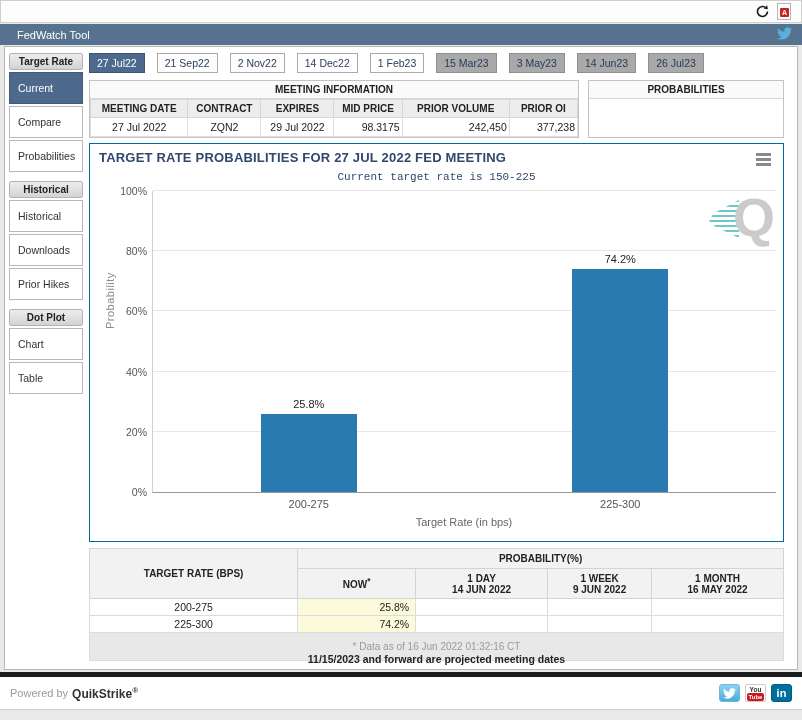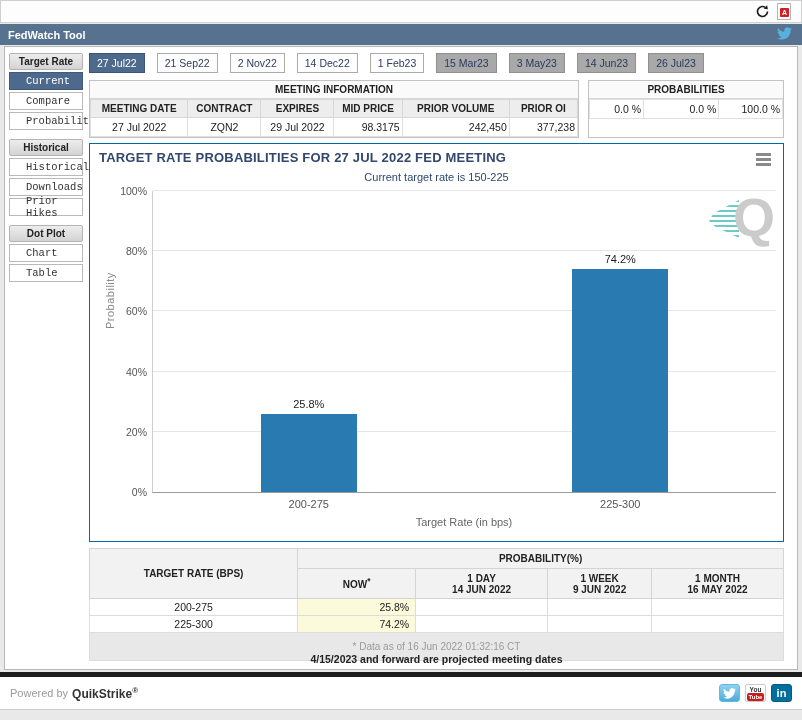--- a/index.html
+++ b/index.html
@@ -9,33 +9,33 @@
   
   .top-strip { position:absolute; left:0; top:0; width:802px; height:23px; background:#fdfdfd;
                border:1px solid #cfcfcf; display:flex; align-items:center; justify-content:flex-end; gap:6px; padding-right:10px; }
   .refresh-btn { width:18px; height:18px; cursor:pointer; display:flex; align-items:center; justify-content:center; }
   .pdf-btn { width:14px; height:17px; background:#fff; border:1px solid #b5b5b5; position:relative; cursor:pointer; }
   .pdf-btn .red-mark { position:absolute; left:2px; top:4px; width:9px; height:9px; background:#cc2222; border-radius:1px;
                        color:#fff; font-size:7px; font-weight:bold; text-align:center; line-height:9px; }
 
   
   .app-header { position:absolute; left:0; top:24px; width:802px; height:21px; background:#56728f;
-                color:#fff; font-size:11px; display:flex; align-items:center; padding:0 10px 0 8px;font-weight:bold; }
+                color:#fff; font-size:11px; display:flex; align-items:center; padding:0 10px 0 17px; }
   .app-header .spacer { flex:1; }
 
   
   .main-panel { position:absolute; left:4px; top:46px; width:794px; height:624px; background:#fff; border:1px solid #b7b7b7; }
 
   
   .sidebar { position:absolute; left:4px; top:6px; width:74px; }
   .side-header { height:17px; margin-top:9px; background:linear-gradient(#ededed,#d3d3d3); border:1px solid #b3b3b3;
                  border-radius:2px; font-size:10px; font-weight:bold; color:#222; display:flex; align-items:center; justify-content:center; }
   .side-header:first-child { margin-top:0; }
-  .side-item { height:18px; margin-top:2px; background:#fff; border:1px solid #b9b9b9; font-size:10.5px; color:#333;
-               display:flex; align-items:center; padding-left:16px; cursor:pointer;font-family:Liberation Mono, monospace; }
+  .side-item { height:32px; margin-top:2px; background:#fff; border:1px solid #b9b9b9; font-size:10.5px; color:#333;
+               display:flex; align-items:center; padding-left:8px; cursor:pointer; }
   .side-item.selected { background:#4d6a8d; border-color:#41597a; color:#fff; }
 
   
   .tabs-row { position:absolute; left:84px; top:6px; display:flex; gap:12px; }
   .tab { height:20px; padding:0 7px; border:1px solid #aaa; background:#fdfdfd; color:#2d3e5f; font-size:10.5px;
          display:flex; align-items:center; cursor:pointer; white-space:nowrap; }
   .tab.selected { background:#4d6a8d; border-color:#3c5476; color:#fff; }
   .tab.projected { background:#a9a9a9; border-color:#8f8f8f; color:#273b5e; }
 
   
@@ -47,21 +47,21 @@
   .info-box th { background:#ededed; border:1px solid #d7d7d7; font-size:10px; color:#222; height:18px; }
   .info-box td { border:1px solid #e0e0e0; font-size:10.5px; color:#222; height:19px; text-align:center; padding:0 2px; }
   .info-box td.num { text-align:right; }
   .box-meeting { width:490px; }
   .box-probs   { width:196px; }
   .box-probs td { text-align:right; }
 
   
   .chart-panel { position:absolute; left:84px; top:96px; width:695px; height:399px; border:1px solid #0369a1; background:#fff; }
   .chart-title { position:absolute; left:9px; top:6px; font-size:13px; font-weight:bold; color:#31476e; letter-spacing:.2px; }
-  .chart-subtitle { position:absolute; left:0; right:0; top:27px; text-align:center; font-size:11px; color:#31476e; }
+  .chart-subtitle { position:absolute; left:0; right:0; top:27px; text-align:center; font-size:11px; color:#31476e;font-family:Liberation Mono, monospace; }
   .chart-menu { position:absolute; right:12px; top:9px; width:15px; cursor:pointer; }
   .chart-menu div { height:3px; background:#8a8a8a; margin-bottom:2px; }
 
   .plot { position:absolute; left:62px; top:47px; width:624px; height:302px; border-left:1px solid #cfcfcf; border-bottom:1px solid #9a9a9a; }
   .gridline { position:absolute; left:0; width:100%; height:1px; background:#e6e6e6; }
   .ytick { position:absolute; right:calc(100% + 6px); transform:translateY(6px); font-size:10.5px; color:#555; white-space:nowrap;margin-left:44px; }
   .y-axis-label { position:absolute; left:14px; top:185px; transform:rotate(-90deg); transform-origin:left top;
                   font-size:11px; color:#8a8a8a; letter-spacing:.5px; }
   .bar-group { position:absolute; bottom:0; width:96px; height:100%; display:flex; flex-direction:column;
                align-items:center; justify-content:flex-end; }
@@ -192,25 +192,20 @@
     </div>
     <div class="info-box box-probs">
       <div class="box-title">PROBABILITIES</div>
       <table>
         <colgroup>
             <col style="width:28%">
             <col style="width:39%">
             <col style="width:33%">
           </colgroup>
         <tbody>
-        <tr>
-          <td>0.0 %</td>
-          <td>0.0 %</td>
-          <td>100.0 %</td>
-        </tr>
       </tbody>
         </table>
     </div>
   </div>
 
   <div class="chart-panel">
     <div class="chart-title">TARGET RATE PROBABILITIES FOR 27 JUL 2022 FED MEETING</div>
     <div class="chart-menu">
         <div></div>
         <div></div>
@@ -297,21 +292,21 @@
       <td></td>
       <td></td>
       <td></td>
     </tr>
     <tr>
       <td colspan="5" class="footnote">* Data as of 16 Jun 2022 01:32:16 CT</td>
     </tr>
   </tbody>
     </table>
 
-  <div class="projected-note">4/15/2023 and forward are projected meeting dates</div>
+  <div class="projected-note">11/15/2023 and forward are projected meeting dates</div>
 </div>
 
 <div class="footer-sep"></div>
 <div class="page-footer">
   <span class="powered-by">Powered by</span>
   <span class="brand"><span>QuikStrike</span><sup>®</sup></span>
   <span class="spacer"></span>
   <div class="social">
     <div class="icon-sq tw-footer">
       <svg width="13" height="11" viewBox="0 0 24 20">

